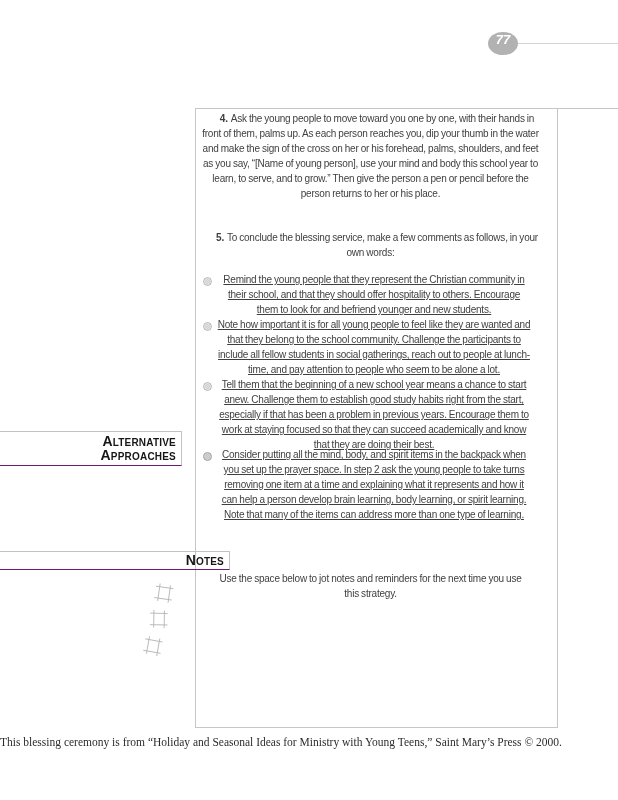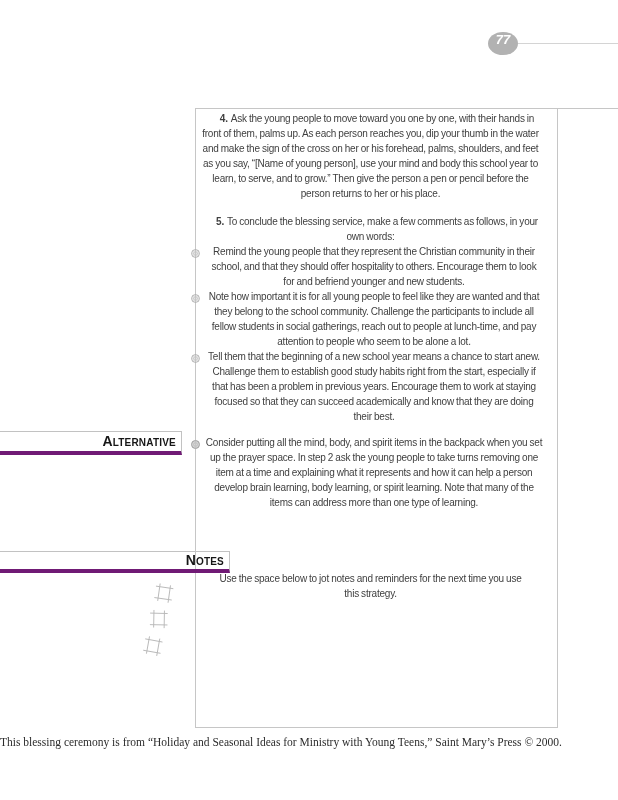--- a/index.html
+++ b/index.html
@@ -30,32 +30,32 @@
     position:absolute;left:198px;width:345px;
     font-size:10px;line-height:15px;
     letter-spacing:-0.22px;word-spacing:-0.4px;
     color:#3f3f3f;
     text-align:center;
   }
   .content{top:111px;}
   .alt-content{top:435px;}
   .notes-content{top:556px;}
   .content p{margin:0;text-indent:13px;}
-  .content p.step-5{margin-top:13px;}
+  .content p.step-5{margin-top:29px;}
   .stepnum{font-weight:bold;margin-right:3px;}
-  ul.blist{list-style:none;margin:0;padding:0;}
+  ul.blist{list-style:none;margin:12px;padding:0;text-decoration:underline;}
   ul.blist li{position:relative;padding-left:14px;margin-left:-7px;}
   .bullet{
     position:absolute;left:0;top:3px;width:9px;height:9px;display:block;
   }
   .notes-content p{margin:15px;}
 
   .margin-label{
     position:absolute;left:0;width:176px;
-    border-top:1px solid #c2c2c2;border-bottom:4px solid #701a75;border-right:1px solid #c2c2c2;
+    border-top:1px solid #c2c2c2;border-bottom:1px solid #701a75;border-right:1px solid #c2c2c2;
     text-align:right;padding-right:5px;
     font-variant:small-caps;font-weight:bold;color:#161616;
     font-size:14px;line-height:14px;letter-spacing:0.2px;
   }
   .margin-label.alt{top:431px;padding-top:2px;padding-bottom:3px;}
   .margin-label.notes{top:551px;padding-top:1px;padding-bottom:2px;padding-left:48px;}
   .margin-label .lbl-line{display:block;}
 
   .doodle{position:absolute;width:21px;height:21px;}
   .doodle.d1{left:153px;top:583px;transform:rotate(13deg);}
@@ -110,20 +110,21 @@
               <circle cx="4.5" cy="4.5" r="2" fill="none" stroke="#bdbdbd" stroke-width="0.8"></circle>
               <path d="M4.5 0.6v7.8M0.6 4.5h7.8M1.7 1.7l5.6 5.6M7.3 1.7L1.7 7.3" stroke="#c6c6c6" stroke-width="0.5"></path>
             </svg></span>
         <span>Tell them that the beginning of a new school year means a chance to start anew. Challenge them to establish good study habits right from the start, especially if that has been a problem in previous years. Encourage them to work at staying focused so that they can succeed academically and know that they are doing their best.</span>
       </li>
     </ul>
   </div>
 
   <div class="margin-label alt">
     <span class="lbl-line">Alternative</span>
+    <span class="lbl-line">Approaches</span>
   </div>
 
   <div class="alt-content">
     <ul class="blist">
       <li>
         <span class="bullet"><svg width="9" height="9" viewBox="0 0 9 9">
               <circle cx="4.5" cy="4.5" r="3.9" fill="none" stroke="#a6a6a6" stroke-width="0.9"></circle>
               <circle cx="4.5" cy="4.5" r="2" fill="none" stroke="#bdbdbd" stroke-width="0.8"></circle>
               <path d="M4.5 0.6v7.8M0.6 4.5h7.8M1.7 1.7l5.6 5.6M7.3 1.7L1.7 7.3" stroke="#c6c6c6" stroke-width="0.5"></path>
             </svg></span>

